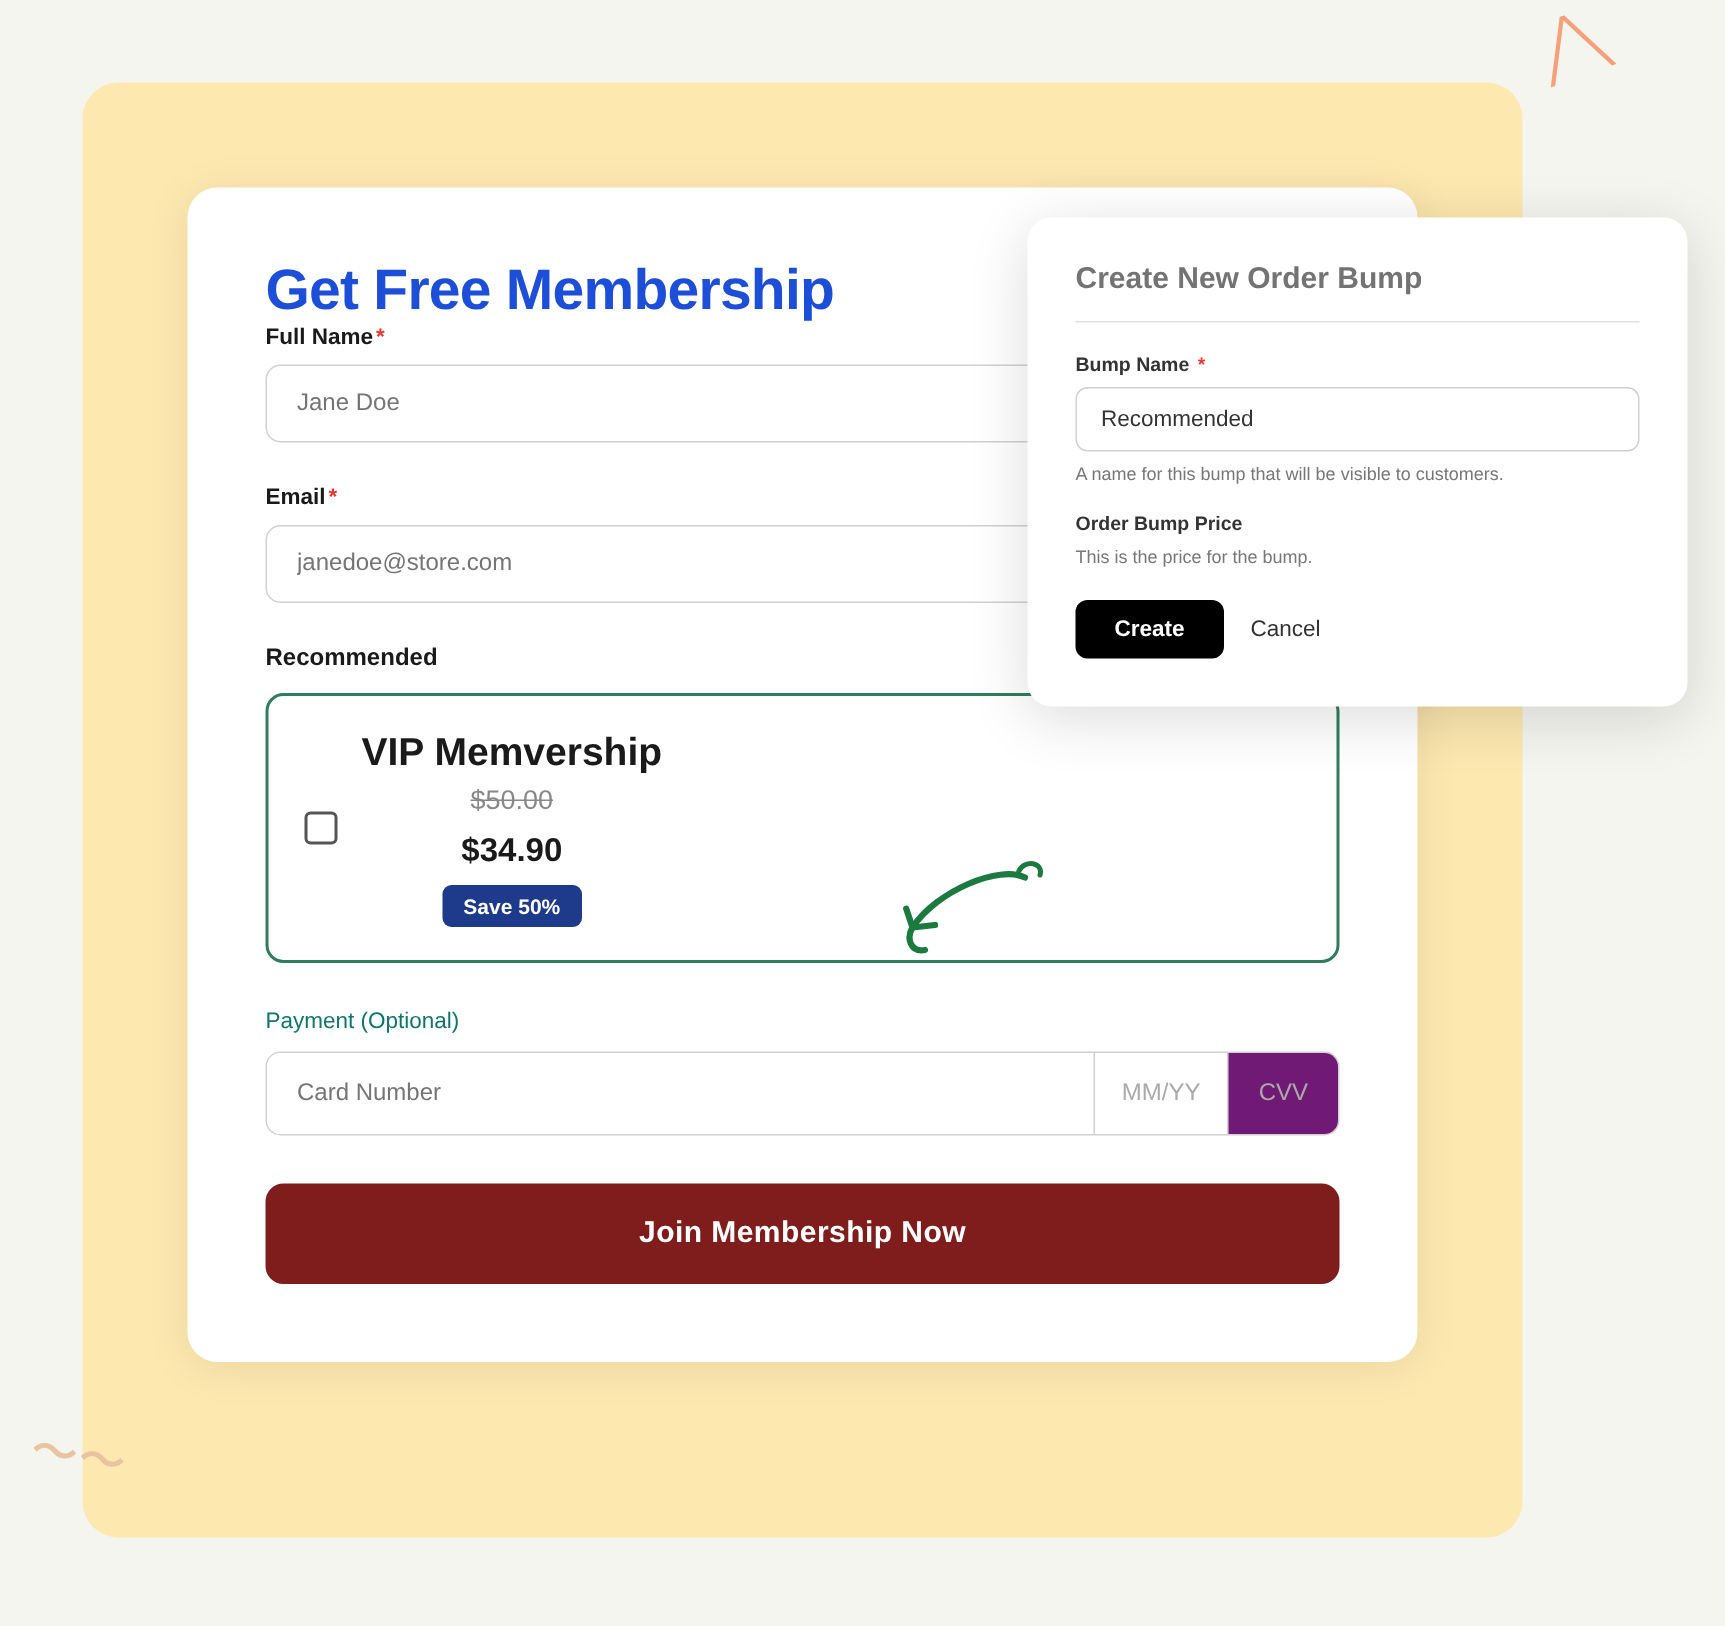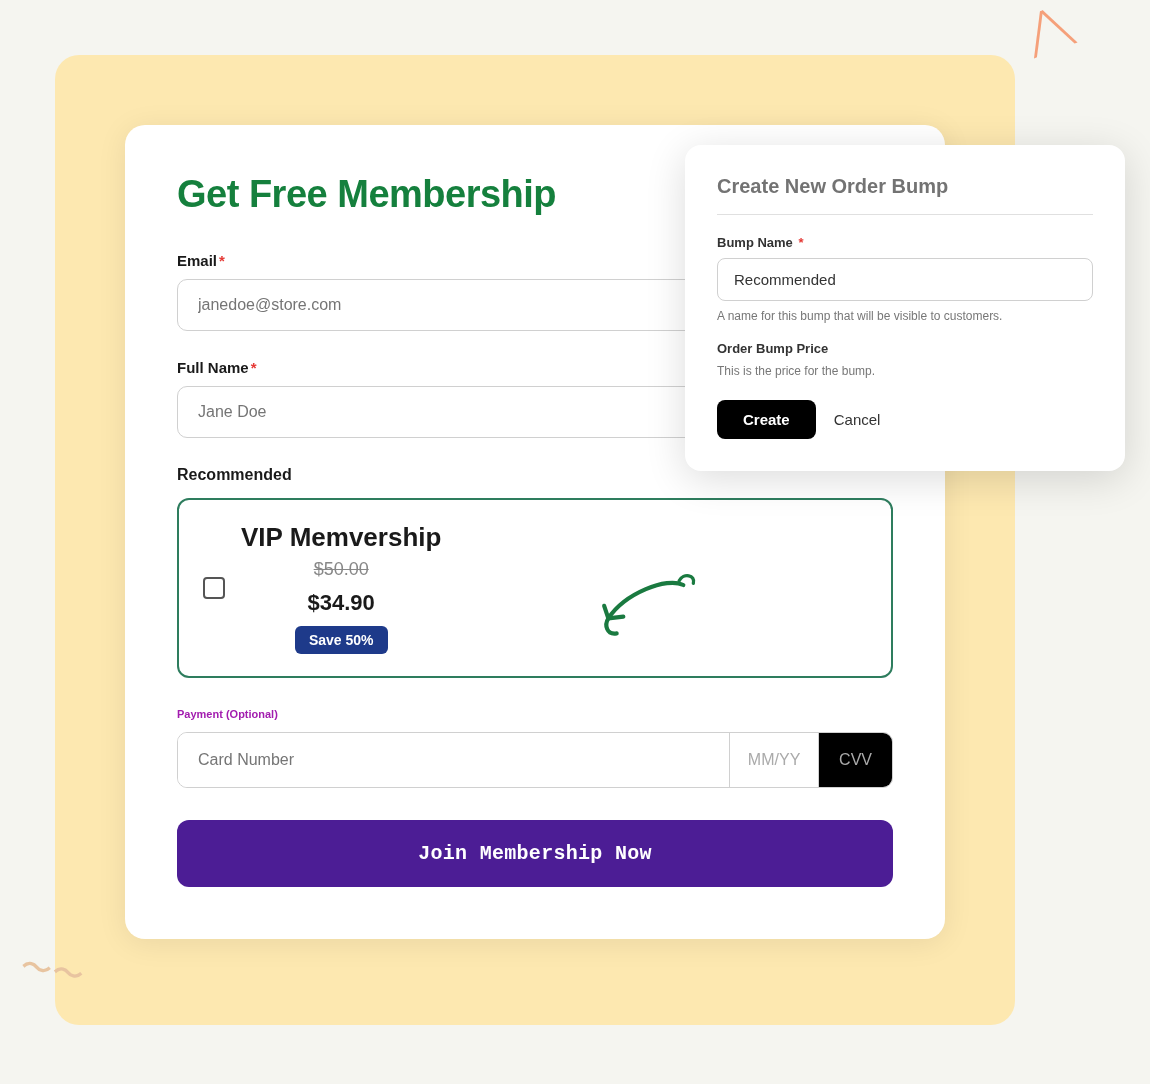--- a/index.html
+++ b/index.html
@@ -53,22 +53,21 @@
       background: #fff;
       border-radius: 20px;
       padding: 48px 52px 52px 52px;
       box-shadow: 0 4px 30px rgba(0,0,0,0.08);
       z-index: 2;
     }
 
     .form-title {
       font-size: 38px;
       font-weight: 800;
-      color: #15803d;
-      margin-bottom: 36px;
+      color: #1d4ed8;
       letter-spacing: -0.5px;
     }
 
     .form-group {
       margin-bottom: 28px;
     }
 
     .form-label {
       display: block;
       font-size: 15px;
@@ -151,23 +150,23 @@
     .save-badge {
       background: #1e3a8a;
       color: #fff;
       font-size: 14px;
       font-weight: 700;
       padding: 6px 14px;
       border-radius: 6px;
     }
 
     .payment-label {
-      font-size: 11px;
-      font-weight: 700;
-      color: #a21caf;
+      font-size: 15px;
+      font-weight: 400;
+      color: #0f766e;
       margin-bottom: 12px;
     }
 
     .payment-input-row {
       display: flex;
       border: 1.5px solid #d0d0d0;
       border-radius: 10px;
       overflow: hidden;
       margin-bottom: 32px;
     }
@@ -189,37 +188,36 @@
       color: #aaa;
       background: #fff;
       min-width: 90px;
       text-align: center;
     }
 
     .payment-cvv {
       padding: 18px 20px;
       font-size: 16px;
       color: #aaa;
-      background: #000000;
+      background: #701a75;
       min-width: 70px;
       text-align: right;
     }
 
     .submit-btn {
       width: 100%;
       padding: 22px;
-      background: #4c1d95;
+      background: #7f1d1d;
       color: #fff;
       font-size: 20px;
       font-weight: 600;
       border: none;
       border-radius: 12px;
       cursor: pointer;
       letter-spacing: 0.3px;
-      font-family: Liberation Mono, monospace;
     }
 
     
     .order-bump-modal {
       position: absolute;
       top: 145px;
       right: 25px;
       width: 440px;
       background: #fff;
       border-radius: 16px;
@@ -348,30 +346,30 @@
 
 <div class="squiggle-top-right">╱╲</div>
 
 <div class="squiggle-bottom-left">〜〜</div>
 
 <div class="form-card">
   <h1 class="form-title">Get Free Membership</h1>
 
   <div class="form-group">
     <label class="form-label">
+      <span>Full Name</span><span class="required-star">*</span>
+    </label>
+    <input class="form-input" type="text" placeholder="Jane Doe" style="">
+  </div>
+
+  <div class="form-group">
+    <label class="form-label">
       <span>Email</span><span class="required-star">*</span>
     </label>
     <input class="form-input" type="email" placeholder="janedoe@store.com" style="">
-  </div>
-
-  <div class="form-group">
-    <label class="form-label">
-      <span>Full Name</span><span class="required-star">*</span>
-    </label>
-    <input class="form-input" type="text" placeholder="Jane Doe" style="">
   </div>
 
   <div class="recommended-label">Recommended</div>
 
   <div class="bump-box">
     <div class="bump-checkbox"></div>
     <div class="bump-content">
       <div class="bump-name">VIP Memvership</div>
       <div class="bump-pricing">
         <span class="bump-original-price">$50.00</span>

